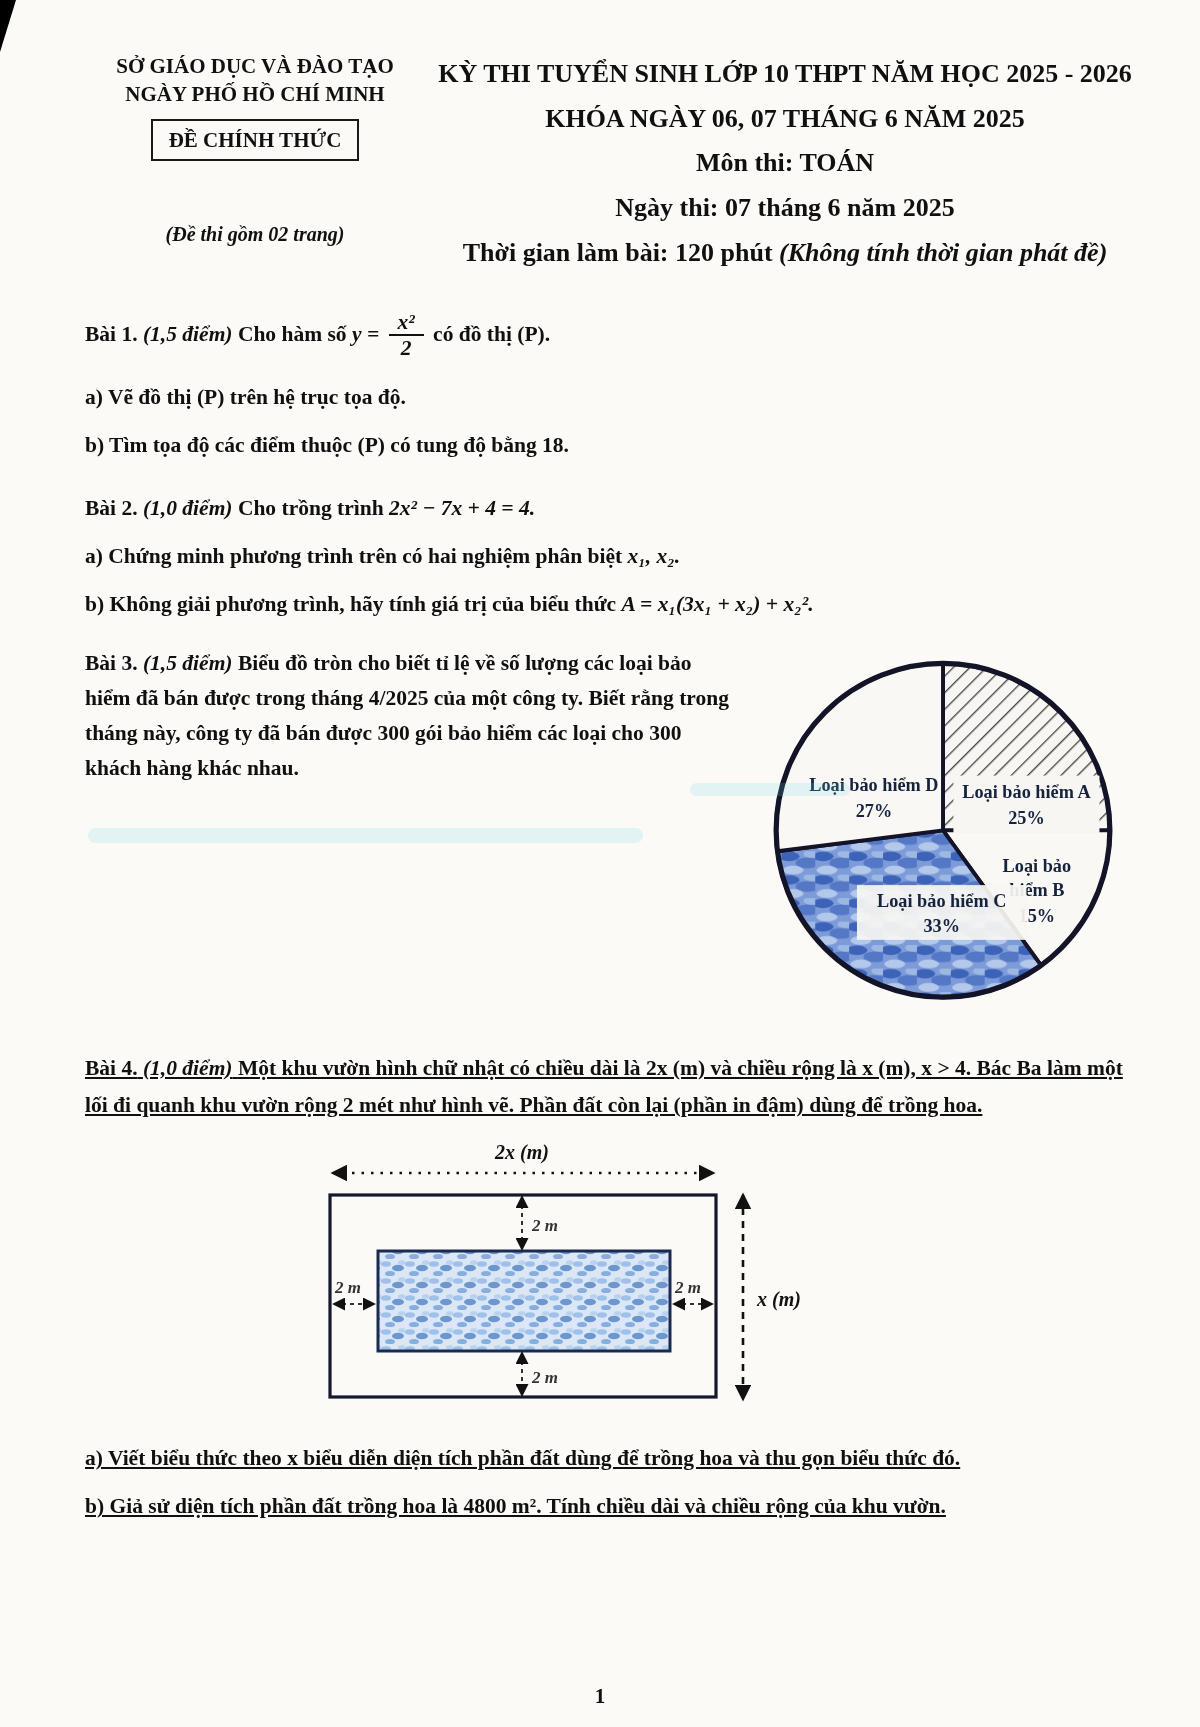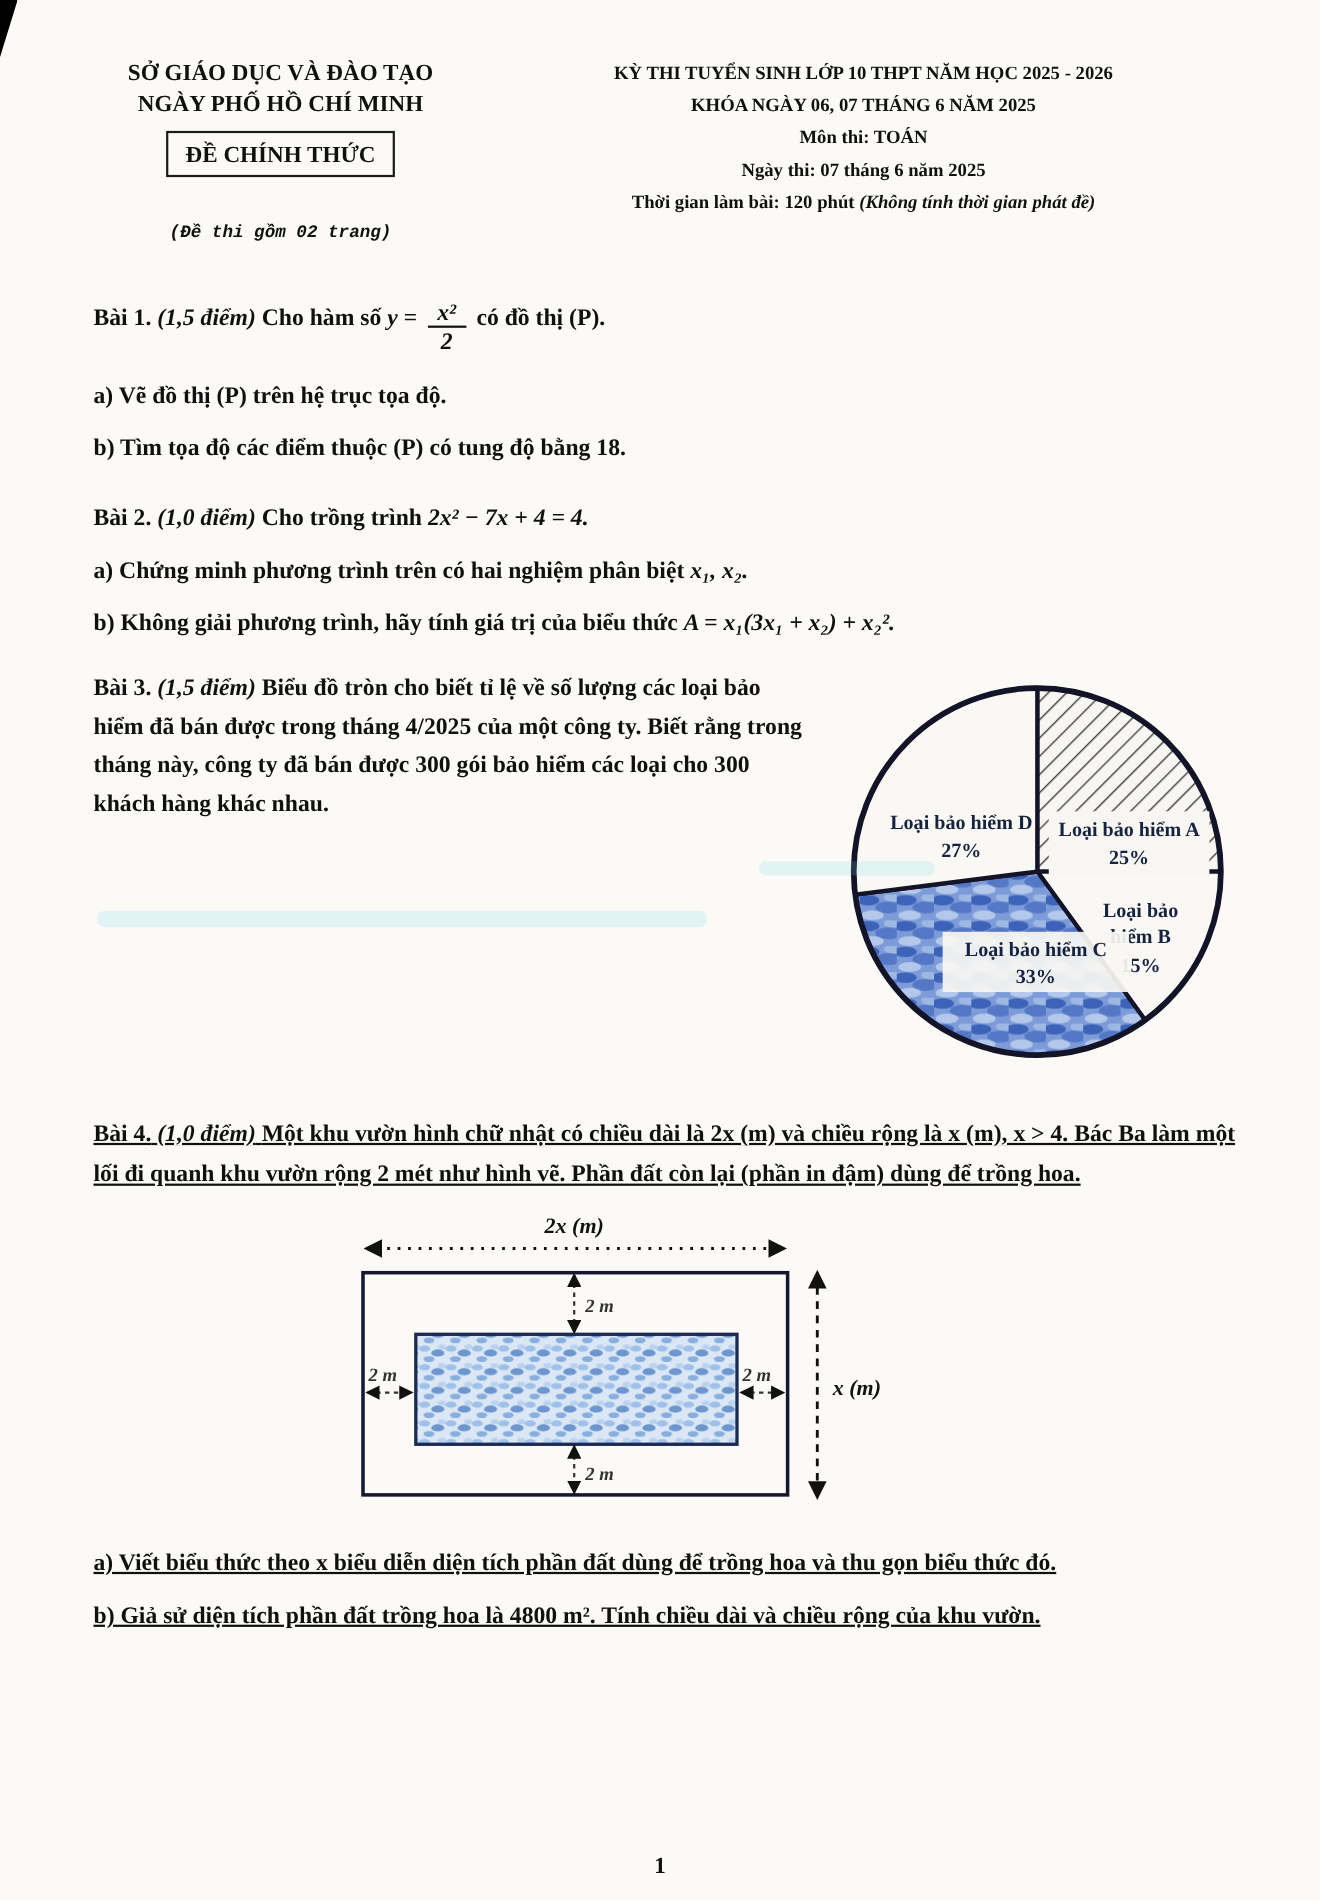--- a/index.html
+++ b/index.html
@@ -13,30 +13,30 @@
   }
   .page{padding:52px 55px 0 85px;font-weight:bold;}
   
   .corner-mark{position:absolute;top:0;left:0;width:16px;height:52px;background:#000;
     clip-path:polygon(0 0,100% 0,0 100%);}
   .smudge{position:absolute;background:rgba(110,215,230,0.18);border-radius:8px;pointer-events:none;}
   
   .header{display:flex;align-items:flex-start;}
   .h-left{width:340px;text-align:center;font-size:21px;line-height:1.35;}
   .official-box{display:inline-block;border:2px solid #1a1a1a;padding:5px 16px;margin-top:10px;font-size:21px;}
-  .pages-note{font-style:italic;margin-top:40px;font-size:16px;font-family:Liberation Mono, monospace;}
-  .h-right{flex:1;text-align:center;font-size:17px;line-height:1.72;white-space:nowrap;}
+  .pages-note{font-style:italic;margin-top:60px;font-size:20px;}
+  .h-right{flex:1;text-align:center;font-size:26px;line-height:1.72;white-space:nowrap;}
   .h-right .it{font-style:italic;}
   
   .prob{font-size:21.5px;line-height:1.5;}
   .line{margin:0 0 16px 0;}
   .pts{font-style:italic;}
   .math{font-style:italic;}
   .frac{display:inline-block;vertical-align:middle;text-align:center;font-style:italic;line-height:1.15;margin:0 4px;}
-  .frac .num{display:block;border-bottom:2.5px solid #111;padding:0 9px;margin-top:15px;}
+  .frac .num{display:block;border-bottom:2.5px solid #111;padding:0 9px;}
   .frac .den{display:block;}
   #p1{margin-top:34px;}
   #p1 .intro{margin-bottom:20px;}
   #p2{margin-top:30px;}
   #p3{margin-top:26px;}
   .p3-row{display:flex;gap:14px;}
   .p3-text{width:648px;}
   .p3-text .line{margin-bottom:18px;line-height:1.62;}
   .p3-pie{flex:1;margin-top:-6px;}
   #p4{margin-top:18px;text-decoration:underline;}

